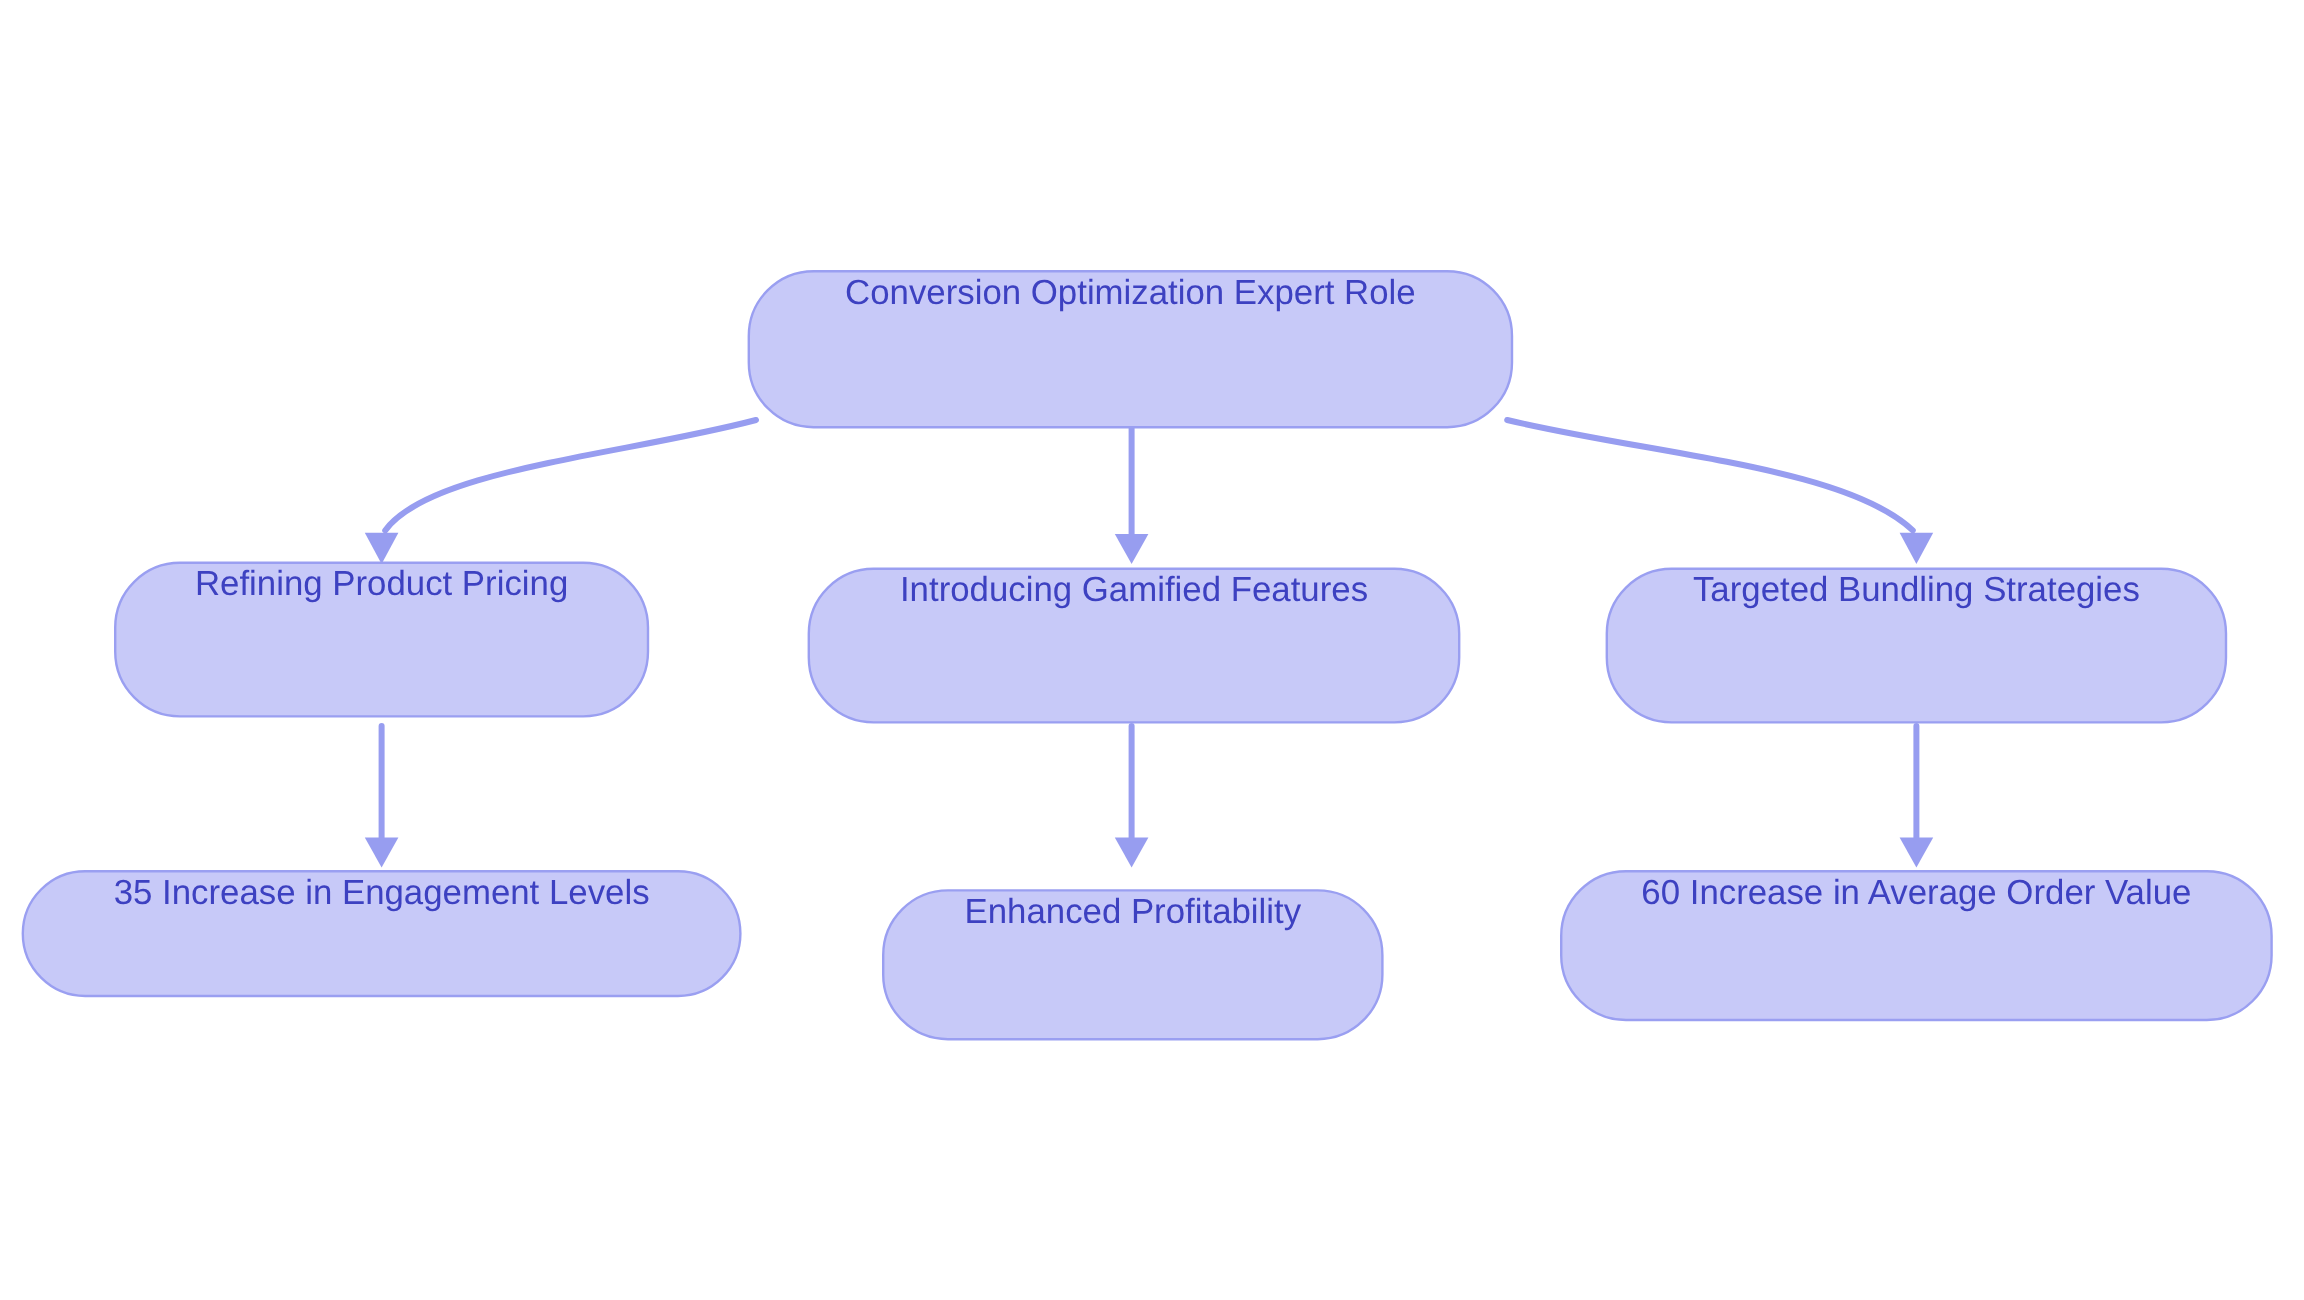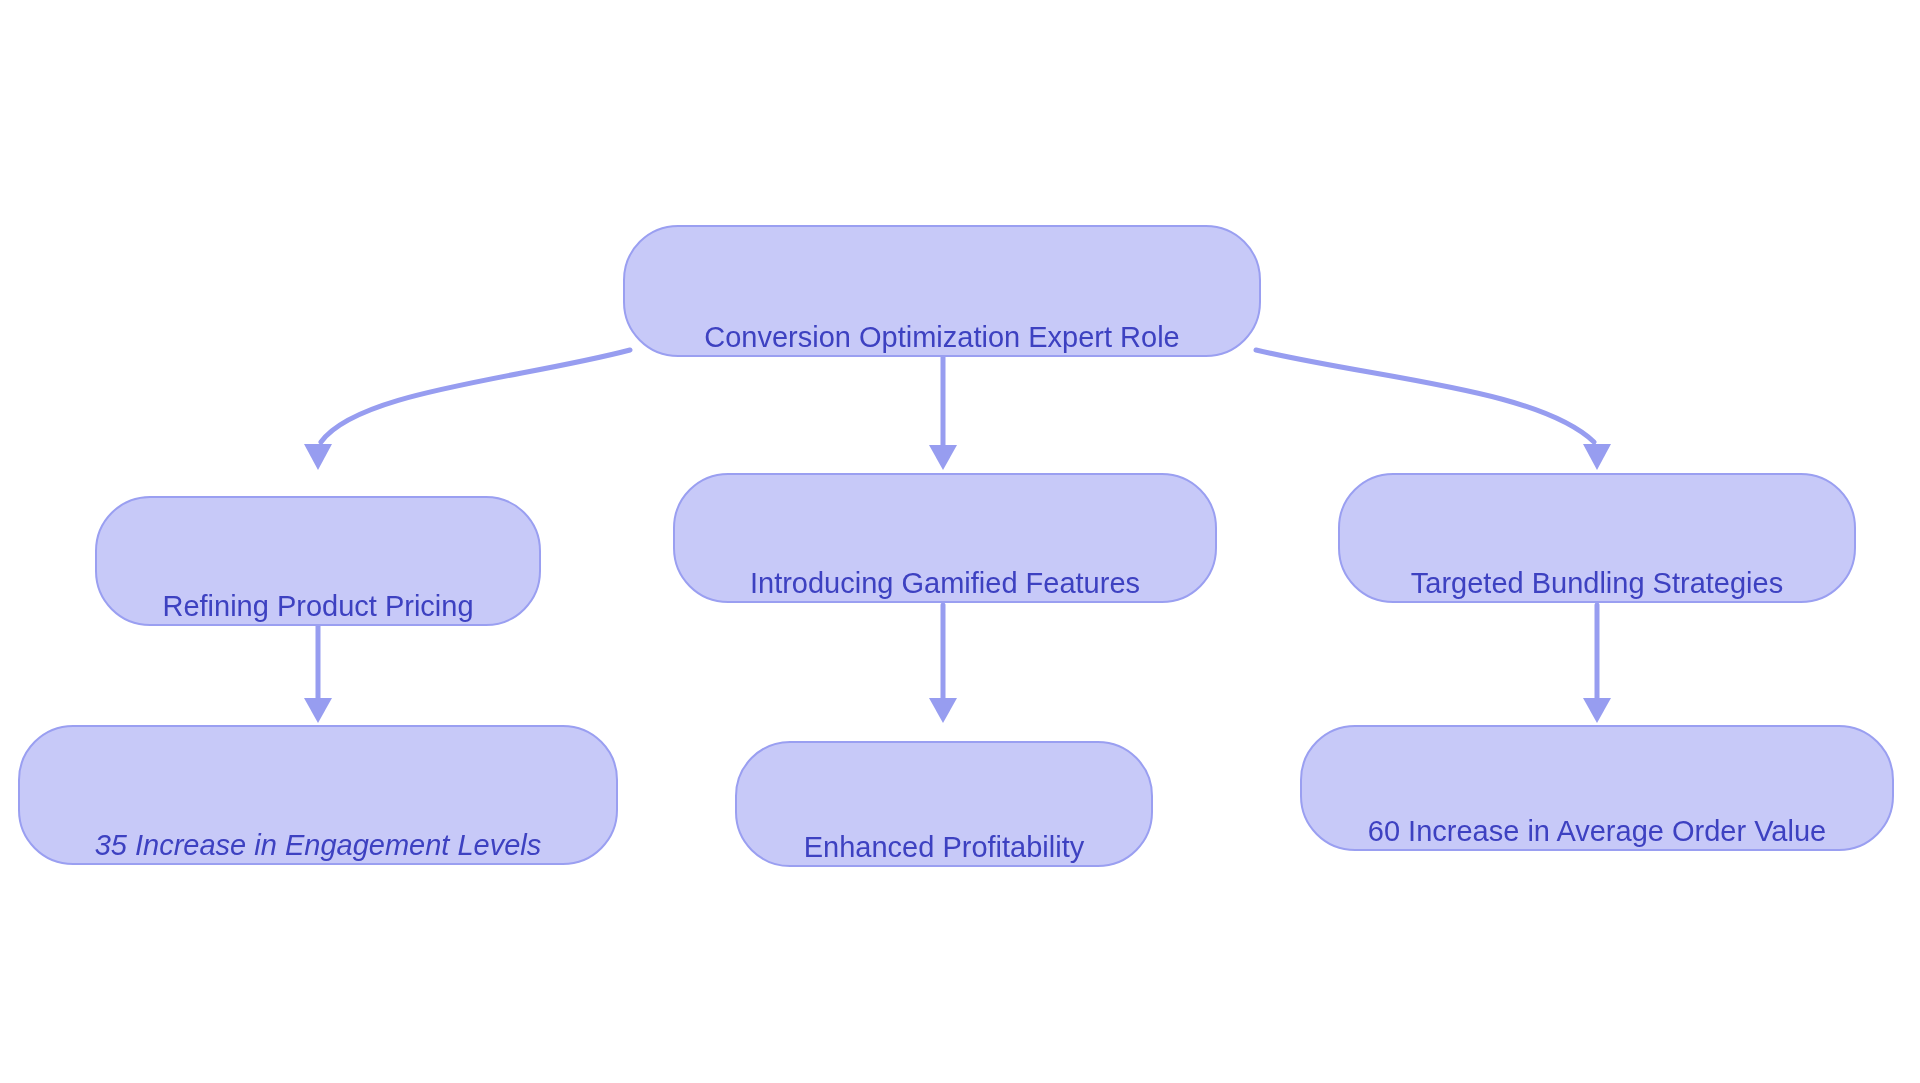--- a/index.html
+++ b/index.html
@@ -36,38 +36,38 @@
     stroke-width: 5;
     stroke-linecap: round;
   }
   .head {
     fill: var(--arrow);
     stroke: none;
   }
   .node {
     position: absolute;
     display: flex;
-    align-items: flex-end;
+    align-items: flex-start;
     justify-content: center;
     box-sizing: border-box;
     background: var(--node-fill);
     border: 2px solid var(--node-border);
     border-radius: 55px;
     color: var(--text);
     font-size: 29px;
     line-height: 1.2;
     text-align: center;
     padding: 0 30px;
     white-space: nowrap;
   }
   .n-root { left: 623px; top: 225px; width: 638px; height: 132px; }
-  .n-s1   { left: 95px;   top: 496px; width: 446px; height: 130px; }
+  .n-s1   { left: 95px;   top: 468px; width: 446px; height: 130px; }
   .n-s2   { left: 673px;  top: 473px; width: 544px; height: 130px; }
   .n-s3   { left: 1338px; top: 473px; width: 518px; height: 130px; }
-  .n-o1   { left: 18px;   top: 725px; width: 600px; height: 140px; font-style: italic; }
+  .n-o1   { left: 18px;   top: 725px; width: 600px; height: 106px; }
   .n-o2   { left: 735px;  top: 725px; width: 418px; height: 126px; margin-top: 16px; }
   .n-o3   { left: 1300px; top: 725px; width: 594px; height: 126px; }
 </style>
 </head>
 <body>
 
 <div class="canvas">
 
   <svg class="edges" viewBox="0 0 1920 1083">
     <g>

